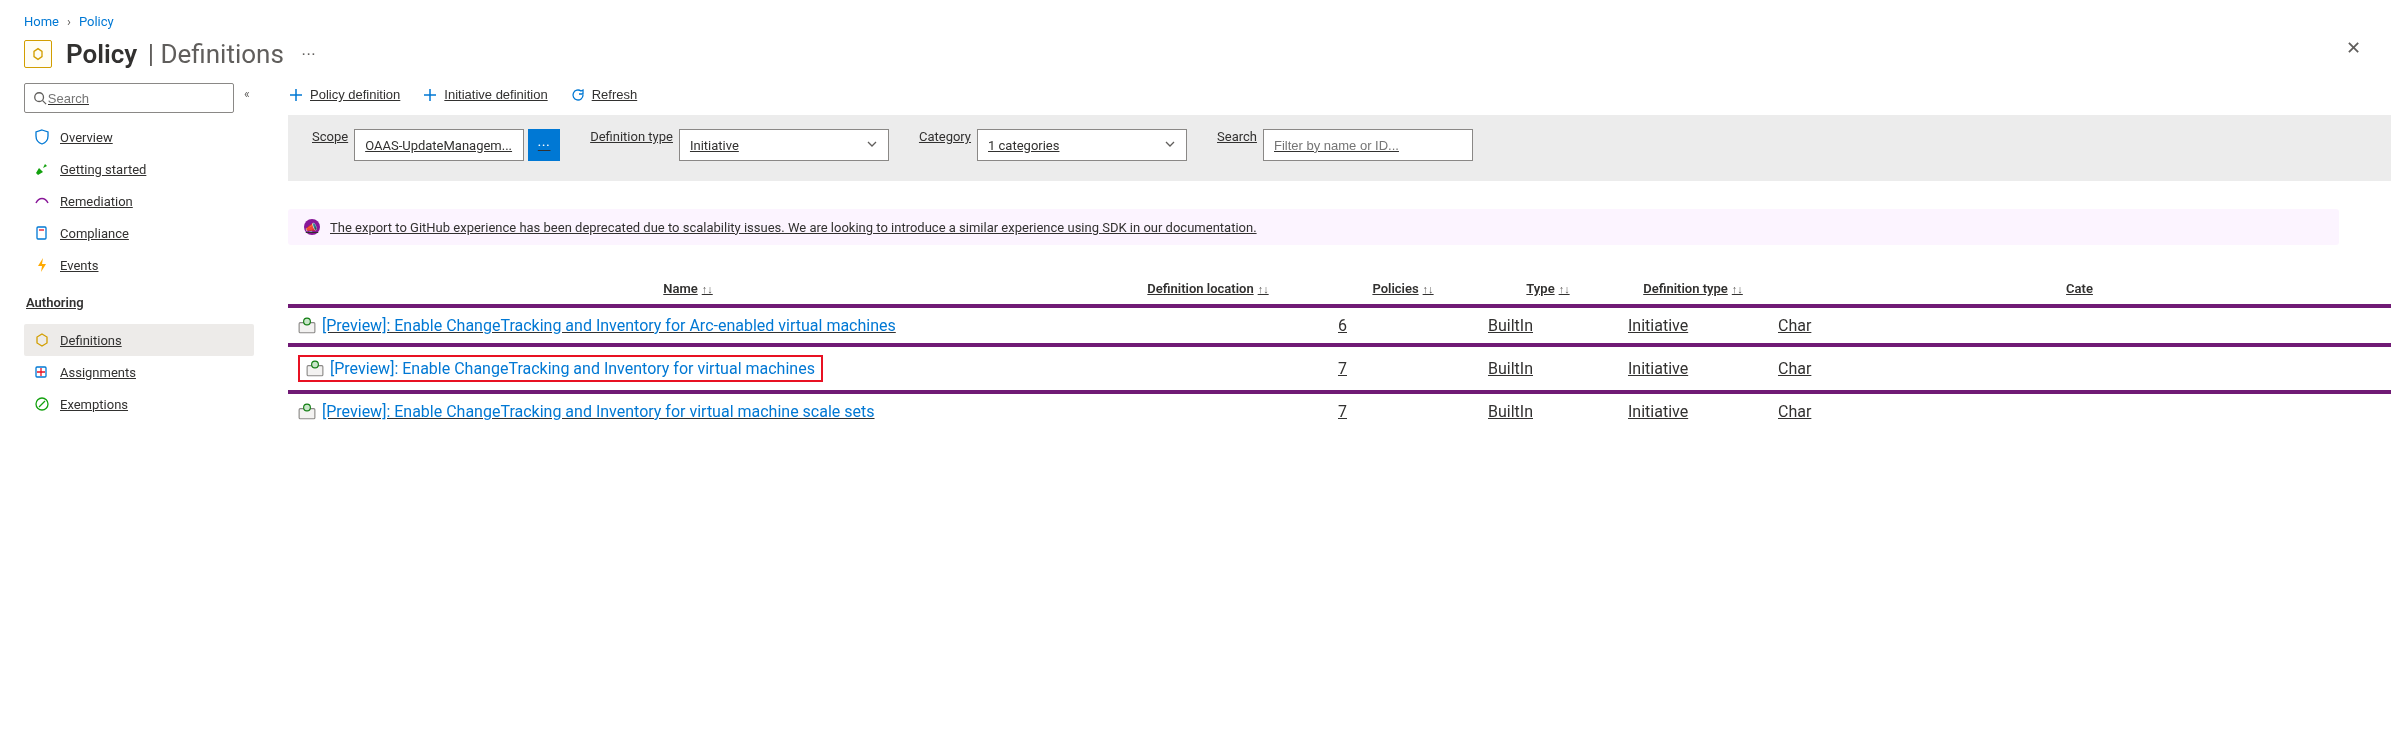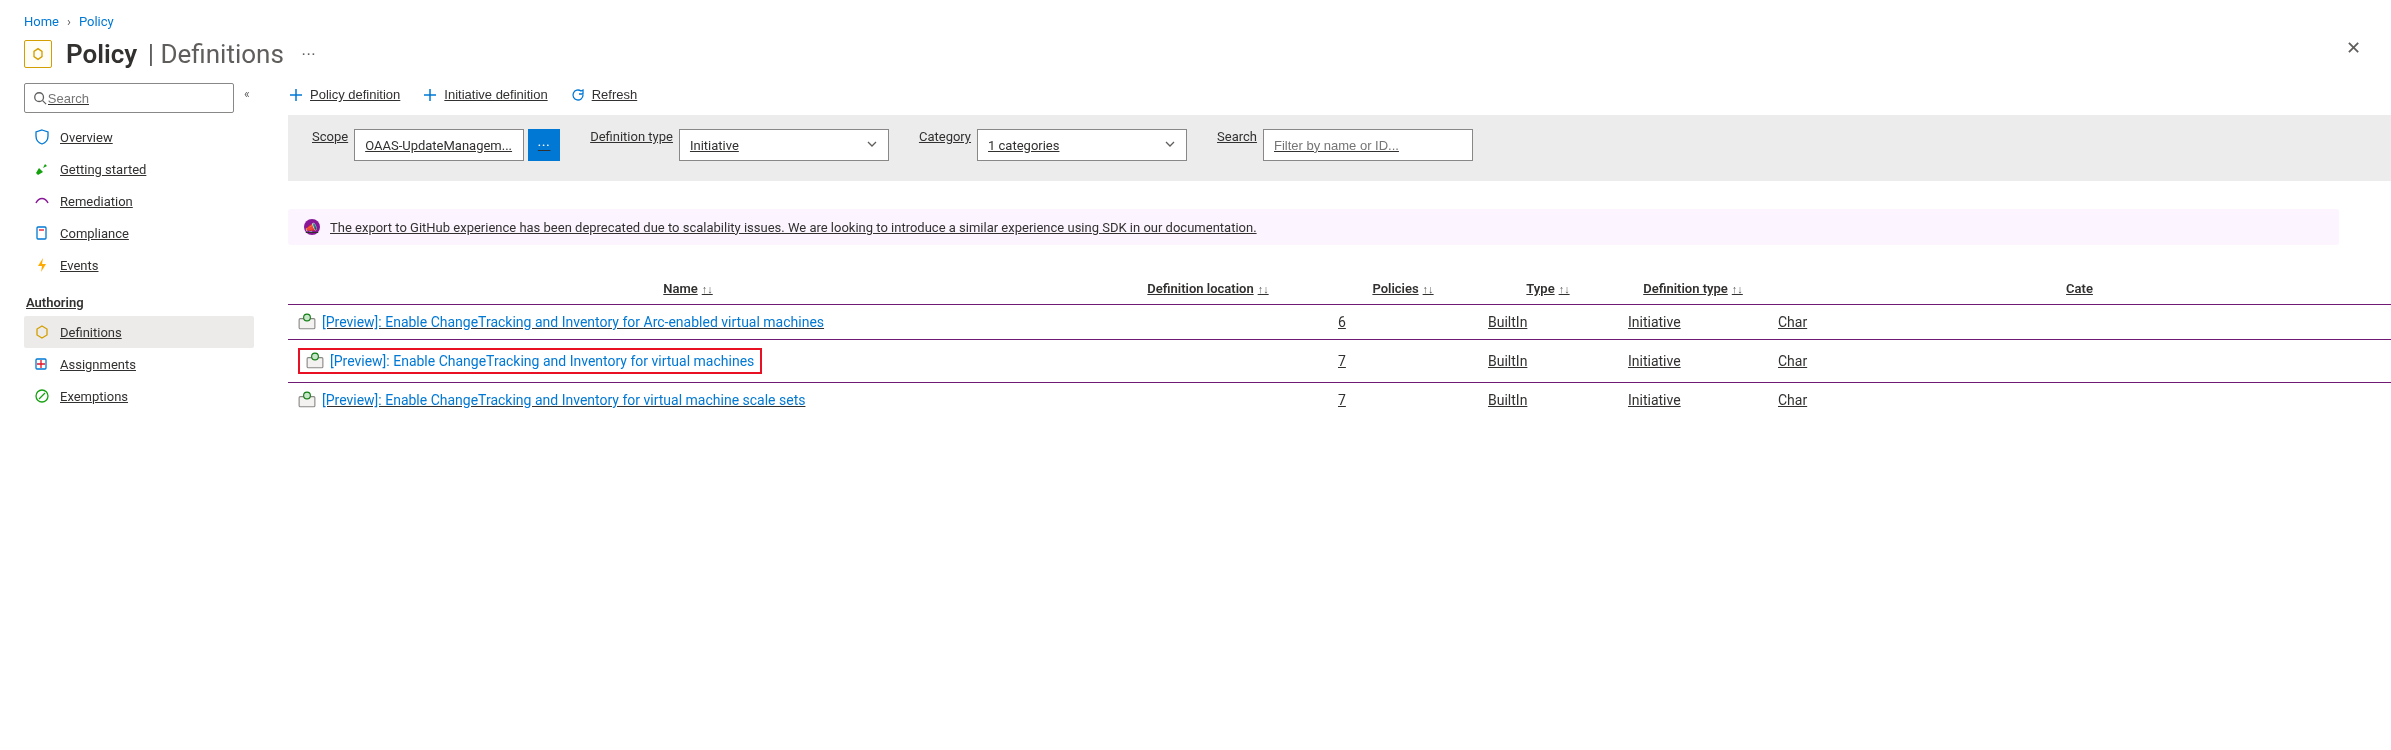--- a/index.html
+++ b/index.html
@@ -92,21 +92,21 @@
     cursor: pointer;
     border-radius: 2px;
     width: 230px;
   }
   .nav-item.active { background: #edebe9; }
   .nav-icon { width: 16px; height: 16px; display:flex; align-items:center; justify-content:center;}
   .section-label {
     font-size: 13px;
     font-weight: 600;
     color: #323130;
-    padding: 14px 10px 6px 2px;
+    padding: 14px 10px 14px 2px;
   }
   
   .main { flex: 1; padding: 0 0 0 28px; position: relative; }
   .toolbar {
     display: flex;
     align-items: center;
     gap: 22px;
     padding: 4px 0 12px 0;
   }
   .toolbar-btn {
@@ -170,23 +170,23 @@
   .grid th {
     text-align: center;
     font-weight: 600;
     font-size: 13px;
     padding: 8px 10px;
     white-space: nowrap;
     cursor:pointer;
   }
   .grid td {
     padding: 8px 10px;
-    font-size: 14px;
+    font-size: 16px;
     white-space: nowrap;
-    border-top: 1px solid #701a75;
+    border-top: 4px solid #701a75;
   }
   .sort-ind { color:#605e5c; font-size:11px; margin-left:4px;}
   .row-link { color:#0078d4; cursor:pointer; }
   .initiative-icon {
     width:18px;height:18px;
     display:inline-flex;align-items:center;justify-content:center;
     margin-right:6px;
     vertical-align:-4px;
   }
   .highlighted { border:2px solid #e81123; padding:2px 6px; display:inline-block; }

